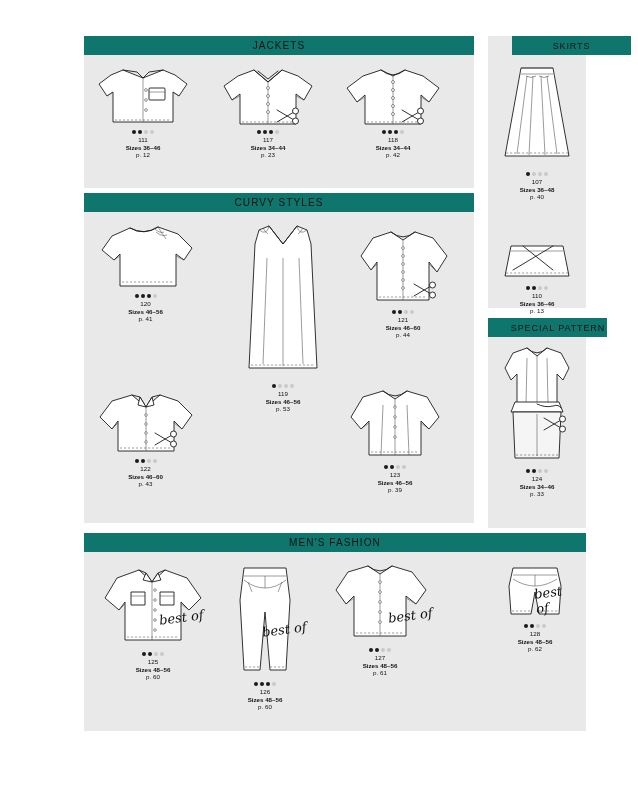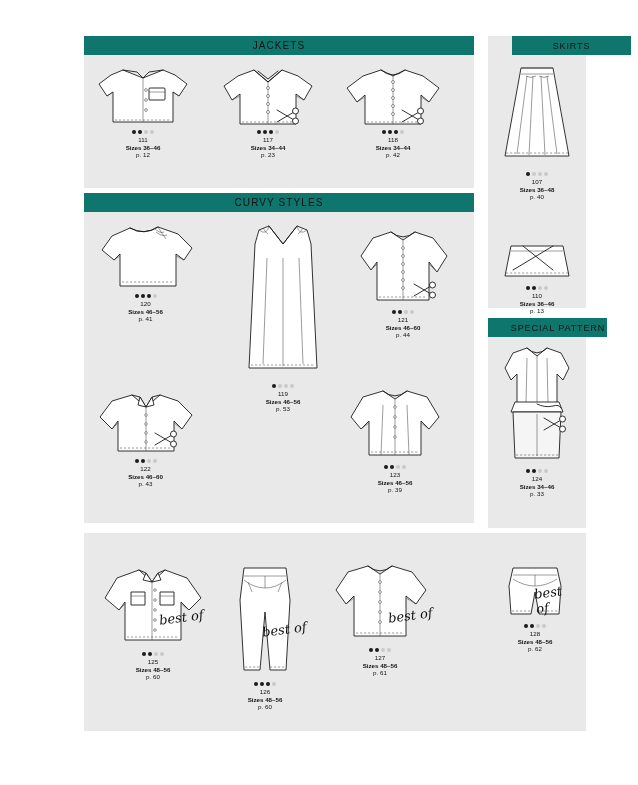--- a/index.html
+++ b/index.html
@@ -286,20 +286,21 @@
           <span class="dot"></span>
           <span class="dot"></span>
       </div>
       <div class="num">123</div>
       <div class="sizes">Sizes 46–56</div>
       <div class="pg">p. 39</div>
     </div>
   </div>
 
   <div class="panel" style="left:84px;top:533px;width:502px;height:198px;"></div>
+  <div class="section-head" style="left:84px;top:533px;width:502px;height:19px;">MEN'S FASHION</div>
 
   <div class="item" style="left:98px;top:560px;width:110px;">
     <div class="fig">
       <svg width="108" height="90" viewBox="0 0 108 90">
         <path class="fillw" d="M40 10 L18 18 L6 38 L20 50 L26 42 L26 80 L82 80 L82 42 L90 50 L102 38 L88 18 L66 10 L53 22 Z"></path>
         <path class="ln" d="M40 10 L47 13 L53 22 L59 13 L66 10"></path>
         <path class="fillw" d="M47 13 L53 22 L44 20 Z"></path>
         <path class="fillw" d="M59 13 L53 22 L62 20 Z"></path>
         <path class="thin" d="M53 22 L53 80"></path>
         <rect class="fillw" x="32" y="32" width="14" height="13"></rect>

